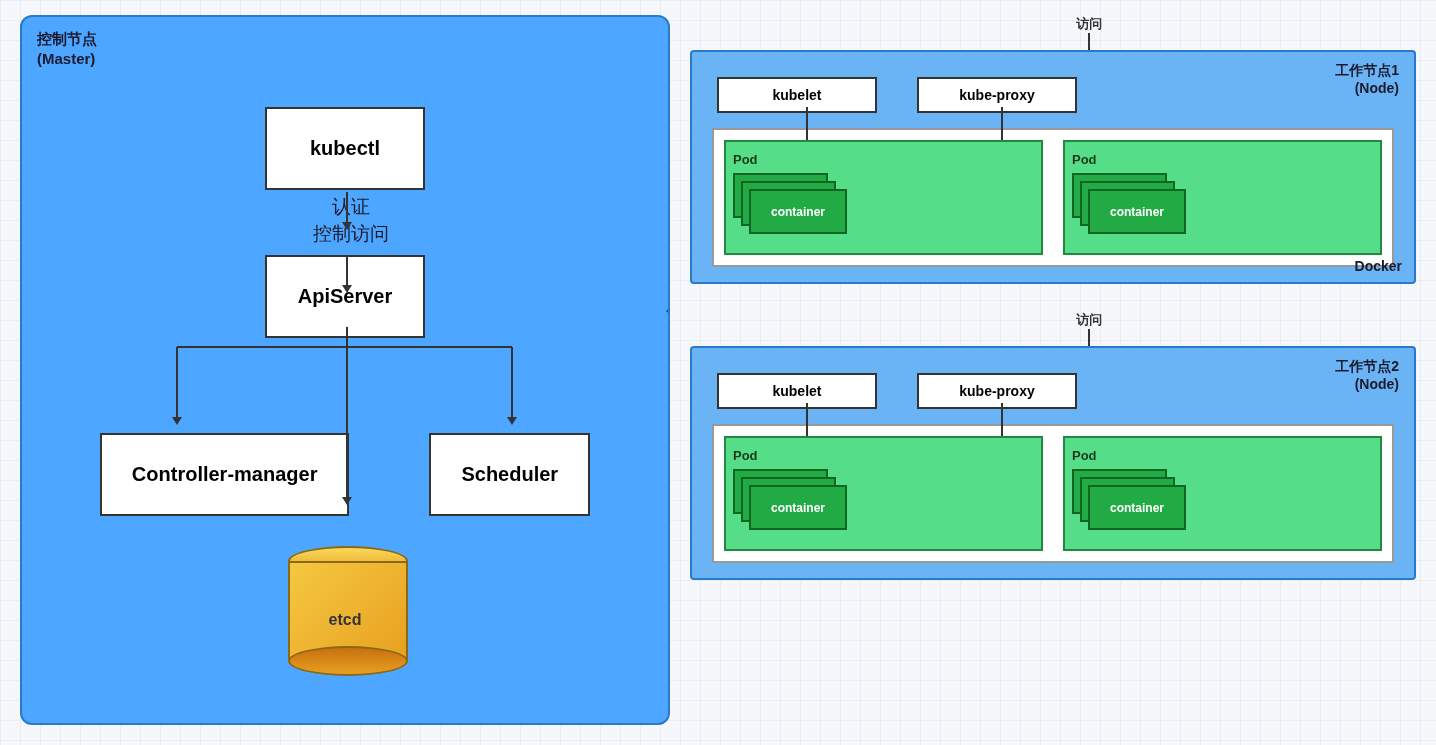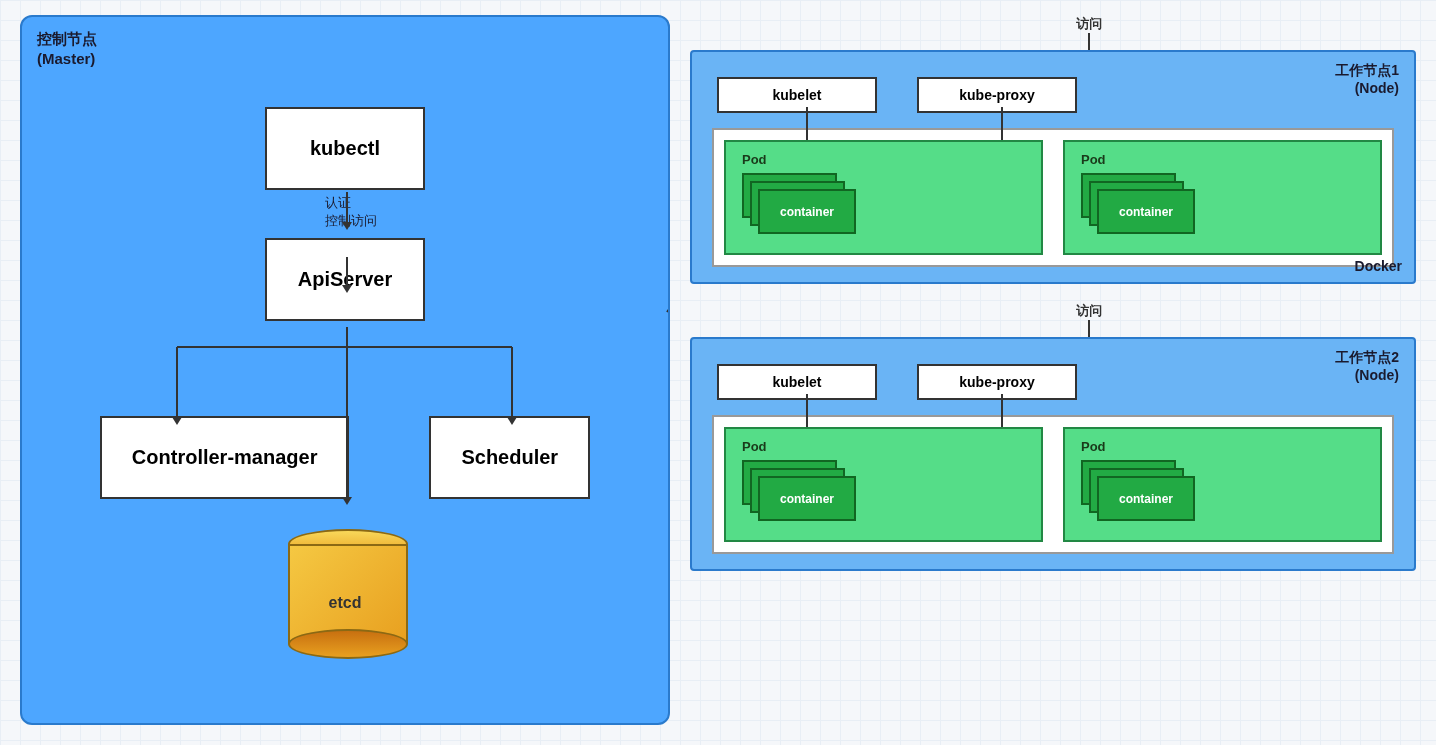--- a/index.html
+++ b/index.html
@@ -60,23 +60,23 @@
       font-weight: bold;
       text-align: center;
       min-width: 160px;
     }
 
     .kubectl-box {
       margin-bottom: 0;
     }
 
     .auth-label {
-      font-size: 13px;
+      font-size: 19px;
       color: #1a1a2e;
-      text-align: left;
+      text-align: center;
       line-height: 1.4;
       margin: 4px 0 0 12px;
     }
 
     .apiserver-box {
       margin-top: 8px;
     }
 
     .etcd-container {
       display: flex;
@@ -131,21 +131,21 @@
       margin-top: 5px;
       position: absolute;
       top: 60px;
       width: 100%;
     }
 
     
     .right-side {
       display: flex;
       flex-direction: column;
-      gap: 18px;
+      gap: 27px;
       flex: 1;
     }
 
     
     .worker-node {
       background-color: #6ab4f5;
       border: 2px solid #2a7acc;
       border-radius: 4px;
       padding: 15px;
       position: relative;
@@ -181,21 +181,21 @@
       gap: 20px;
       padding: 10px;
       background: white;
       border: 2px solid #999;
       margin: 0 5px;
     }
 
     .pod-container {
       background: #55dd88;
       border: 2px solid #228844;
-      padding: 10px 16px;
+      padding: 10px 7px;
       flex: 1;
       position: relative;
     }
 
     .pod-label {
       font-size: 13px;
       font-weight: bold;
       color: #1a3a1a;
       margin-bottom: 6px;
     }

